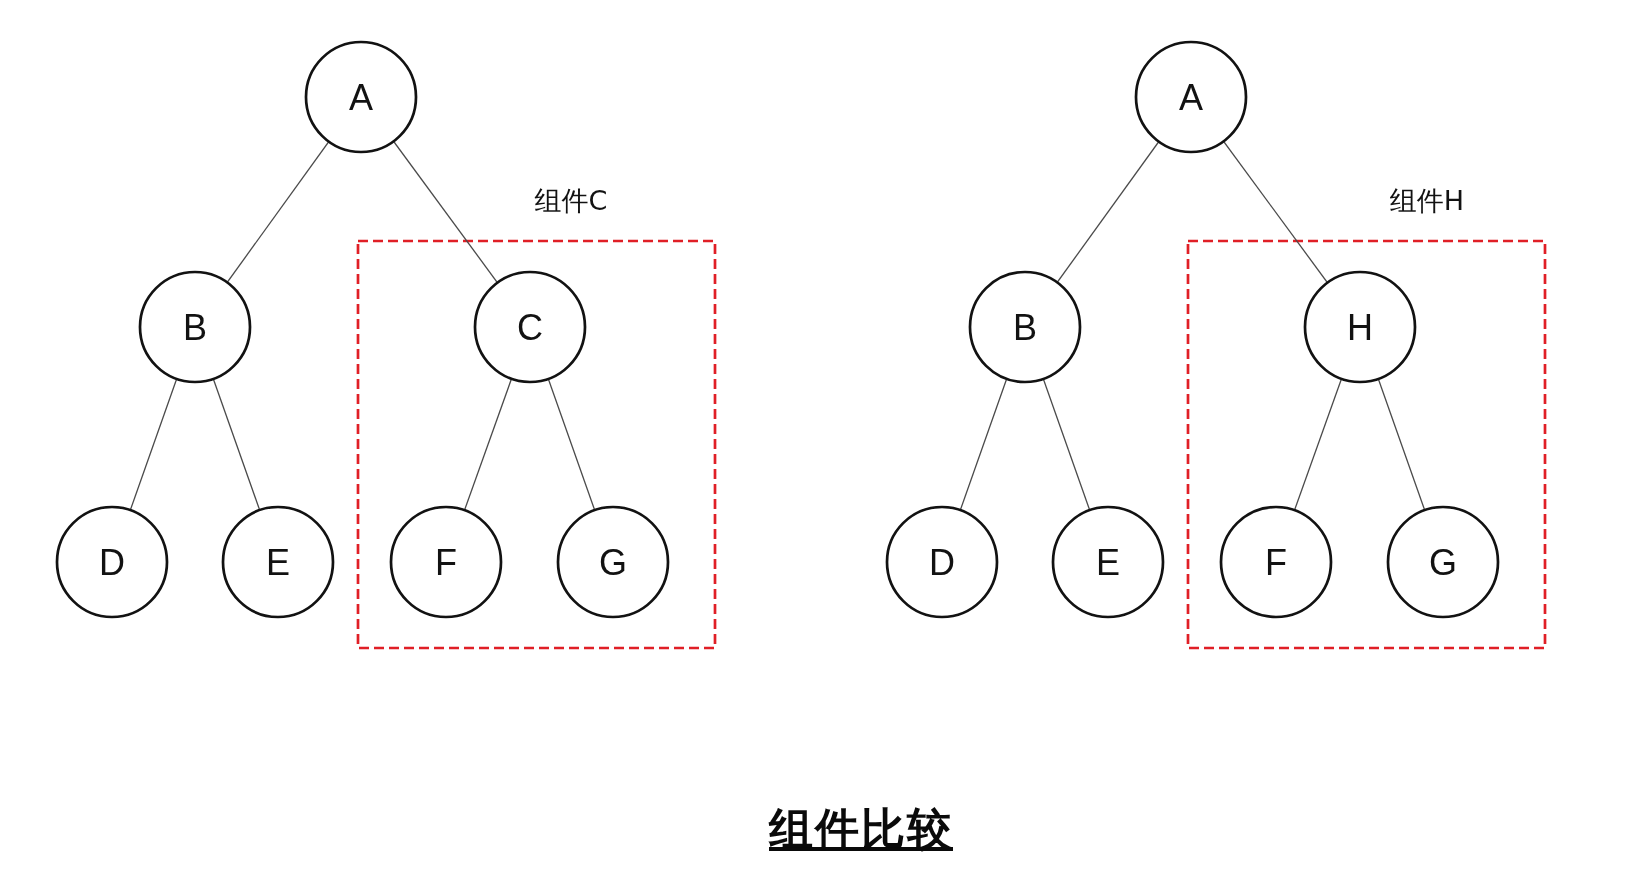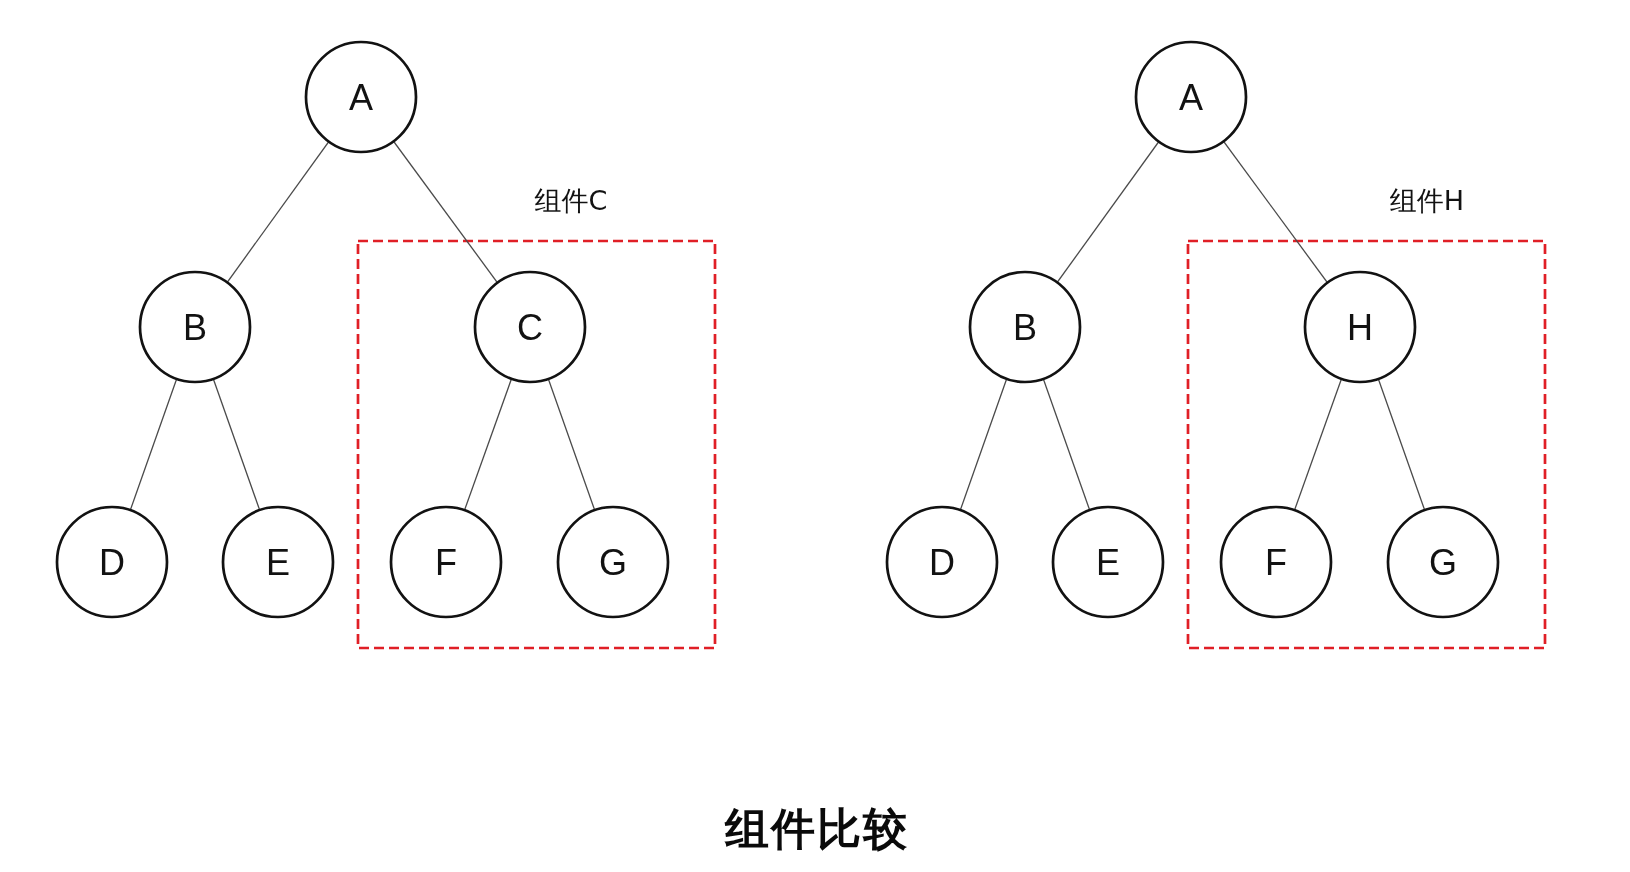--- a/index.html
+++ b/index.html
@@ -41,29 +41,30 @@
     font-size: 27px;
     fill: #121212;
   }
   .hl-rect {
     fill: none;
     stroke-width: 2.7;
     stroke-dasharray: 10 5;
   }
   .caption {
     position: absolute;
-    left: 817px;
+    left: 861px;
     top: 800px;
     transform: translateX(-50%);
     font-family: "DejaVu Sans", sans-serif;
     font-size: 44px;
     font-weight: 600;
     letter-spacing: 2px;
     color: #0a0a0a;
     white-space: nowrap;
+    text-decoration: underline;
   }
 </style>
 </head>
 <body>
 
 <div class="stage">
   <svg id="tree-svg" viewBox="0 0 1630 872" xmlns="http://www.w3.org/2000/svg">
       <g>
         <rect x="358" y="241" width="357" height="407" class="hl-rect" stroke="#e01f26" stroke-dasharray="10 5"></rect>
         <text x="571" y="210" text-anchor="middle" class="hl-label">组件C</text>

